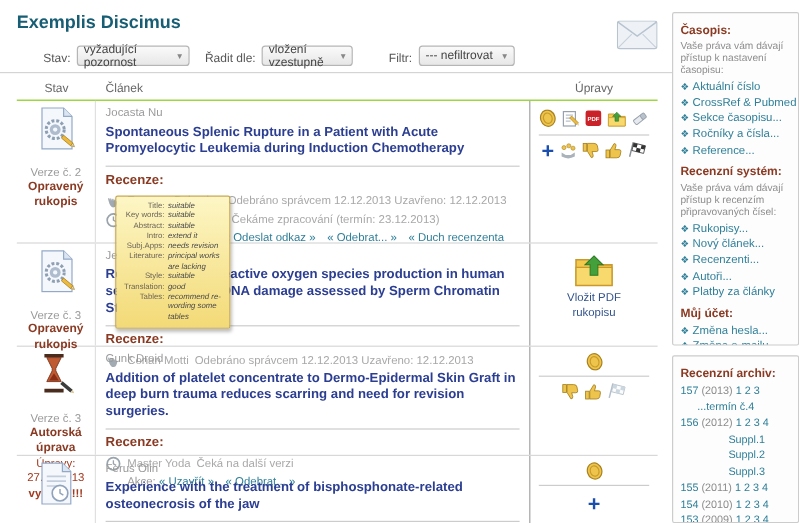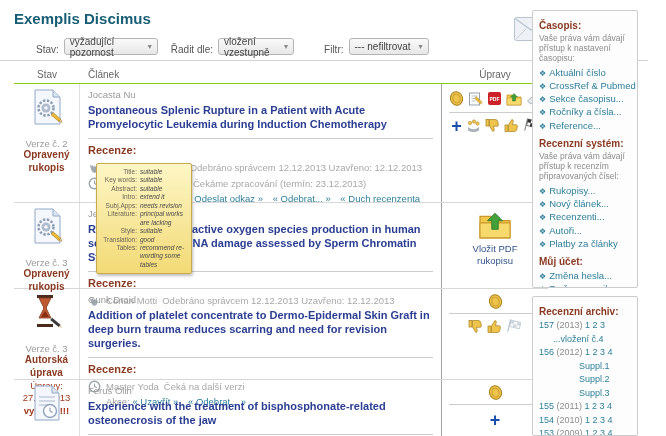--- a/index.html
+++ b/index.html
@@ -44,21 +44,21 @@
   .irow svg,.irow .plus{cursor:pointer}
   .udiv{width:92px;border-top:1px solid #ccc;margin:4px 0 3px}
   .plus{color:#1b4fae;font-weight:bold;font-size:18px;line-height:14px}
   .pdf-folder-label{color:#33548c;font-size:9.5px;width:64px;text-align:center;line-height:1.3;margin-top:3px;cursor:pointer}
   .tooltip{position:absolute;left:96px;top:163px;width:96px;box-sizing:border-box;z-index:5;
            background:linear-gradient(#fdf6c5,#f3da77);border:1px solid #c7a94e;border-radius:2px;
            box-shadow:1px 2px 3px rgba(0,0,0,.25);padding:4px 3px}
   .trow{display:flex;font-size:6.5px;line-height:1.3}
   .tl{width:37px;text-align:right;padding-right:3px;color:#6b6456;flex:0 0 auto}
   .tv{flex:1;font-style:italic;color:#4a4a4a}
-  .sbox{position:absolute;left:532px;width:106px;border:1px solid #ccc;background:#fdfdfd;border-radius:2px;
+  .sbox{position:absolute;left:560px;width:106px;border:1px solid #ccc;background:#fdfdfd;border-radius:2px;
         padding:3px 6px 6px;box-sizing:border-box;overflow:hidden}
   #sbox1{top:10px;height:278px}
   #sbox2{top:296px;height:140px}
   .sb-h{color:#8a3a22;font-weight:bold;font-size:10px;margin:6px 0 2px}
   .sb-d{color:#8c8c8c;font-size:8.5px;line-height:1.2;margin-bottom:2px}
   .sb-l{font-size:9.5px;line-height:1.4;color:#2e7f99;cursor:pointer;white-space:nowrap}
   .sb-l .dia{font-size:8px;margin-right:3px}
   .arow{font-size:9px;line-height:1.5;color:#8c8c8c;white-space:nowrap}
   .ind1{padding-left:14px}
   .ind2{padding-left:40px}
@@ -405,21 +405,21 @@
   <div class="sb-l"><span class="dia">❖</span><span>Autoři...</span></div>
   <div class="sb-l"><span class="dia">❖</span><span>Platby za články</span></div>
   <div class="sb-h">Můj účet:</div>
   <div class="sb-l"><span class="dia">❖</span><span>Změna hesla...</span></div>
   <div class="sb-l"><span class="dia">❖</span><span>Změna e-mailu...</span></div>
 </div>
 
 <div class="sbox" id="sbox2">
   <div class="sb-h">Recenzní archiv:</div>
   <div class="arow"><span class="lnk">157</span> <span>(2013)</span> <span class="lnk">1 2 3</span></div>
-  <div class="arow ind1"><span class="lnk">...vložení č.4</span></div>
+  <div class="arow ind1"><span class="lnk">...termín č.4</span></div>
   <div class="arow"><span class="lnk">156</span> <span>(2012)</span> <span class="lnk">1 2 3 4</span></div>
   <div class="arow ind2"><span class="lnk">Suppl.1</span></div>
   <div class="arow ind2"><span class="lnk">Suppl.2</span></div>
   <div class="arow ind2"><span class="lnk">Suppl.3</span></div>
   <div class="arow"><span class="lnk">155</span> <span>(2011)</span> <span class="lnk">1 2 3 4</span></div>
   <div class="arow"><span class="lnk">154</span> <span>(2010)</span> <span class="lnk">1 2 3 4</span></div>
   <div class="arow"><span class="lnk">153</span> <span>(2009)</span> <span class="lnk">1 2 3 4</span></div>
 </div>
 
 </body></html>

